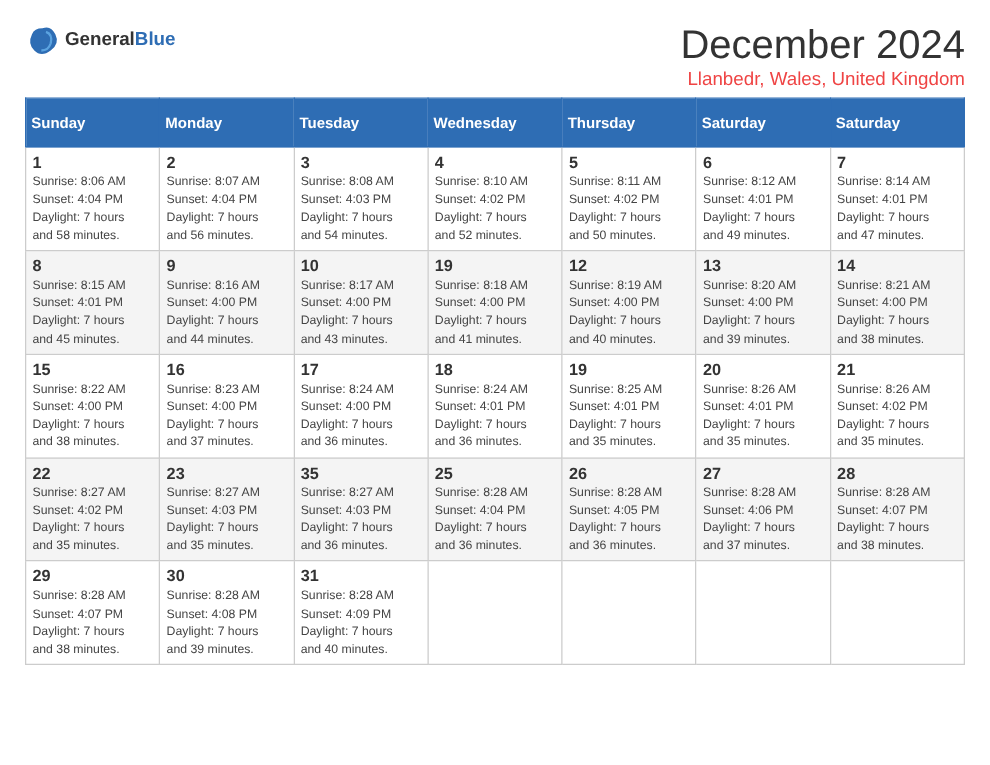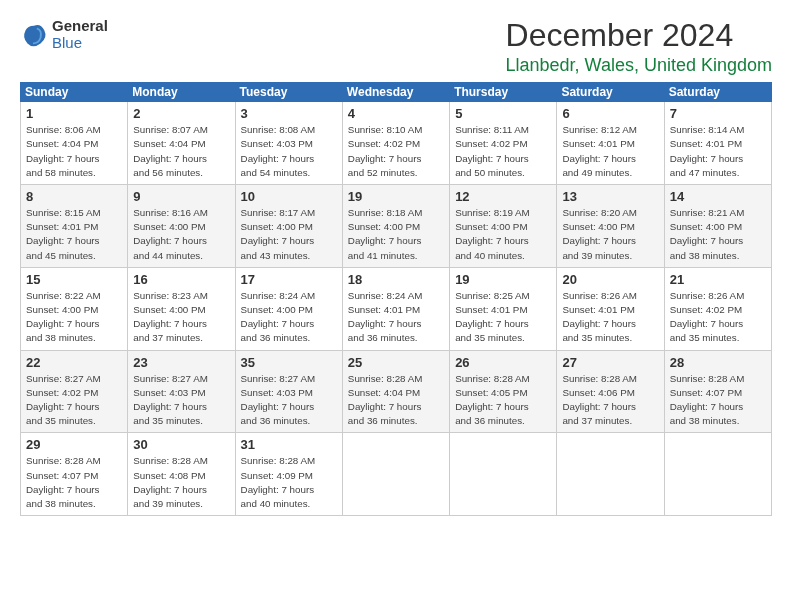--- a/index.html
+++ b/index.html
@@ -21,61 +21,62 @@
       align-items: flex-start;
       margin-bottom: 6px;
     }
     .logo {
       display: flex;
       align-items: center;
       gap: 0px;
     }
     .logo-text {
       display: flex;
-      flex-direction: column;
+      flex-direction: row;
       line-height: 1.1;
     }
     .logo-general {
       font-size: 15px;
       font-weight: bold;
       color: #333;
     }
     .logo-blue {
       font-size: 15px;
-      font-weight: normal;
+      font-weight: bold;
       color: #2e6db4;
     }
     .logo-icon {
       width: 28px;
       height: 28px;
       margin-right: 4px;
     }
     .title-area {
+      text-align: right;
     }
     .main-title {
       font-size: 32px;
       font-weight: normal;
       color: #333;
       line-height: 1.1;
     }
     .subtitle {
-      font-size: 18px;
-      color: #15803d;
+      font-size: 15px;
+      color: #ef4444;
       margin-top: 2px;
     }
     
     .calendar-table {
       width: 100%;
       border-collapse: collapse;
       font-size: 10.5px;
     }
     .calendar-table th {
       background: #2e6db4;
       color: #fff;
-      padding: 2px 4px;
+      padding: 12px 4px;
       font-size: 12px;
       font-weight: bold;
       text-align: left;
       border: 1px solid #2e6db4;
     }
     .calendar-table td {
       vertical-align: top;
       border: 1px solid #ccc;
       padding: 4px 5px;
       min-height: 75px;

